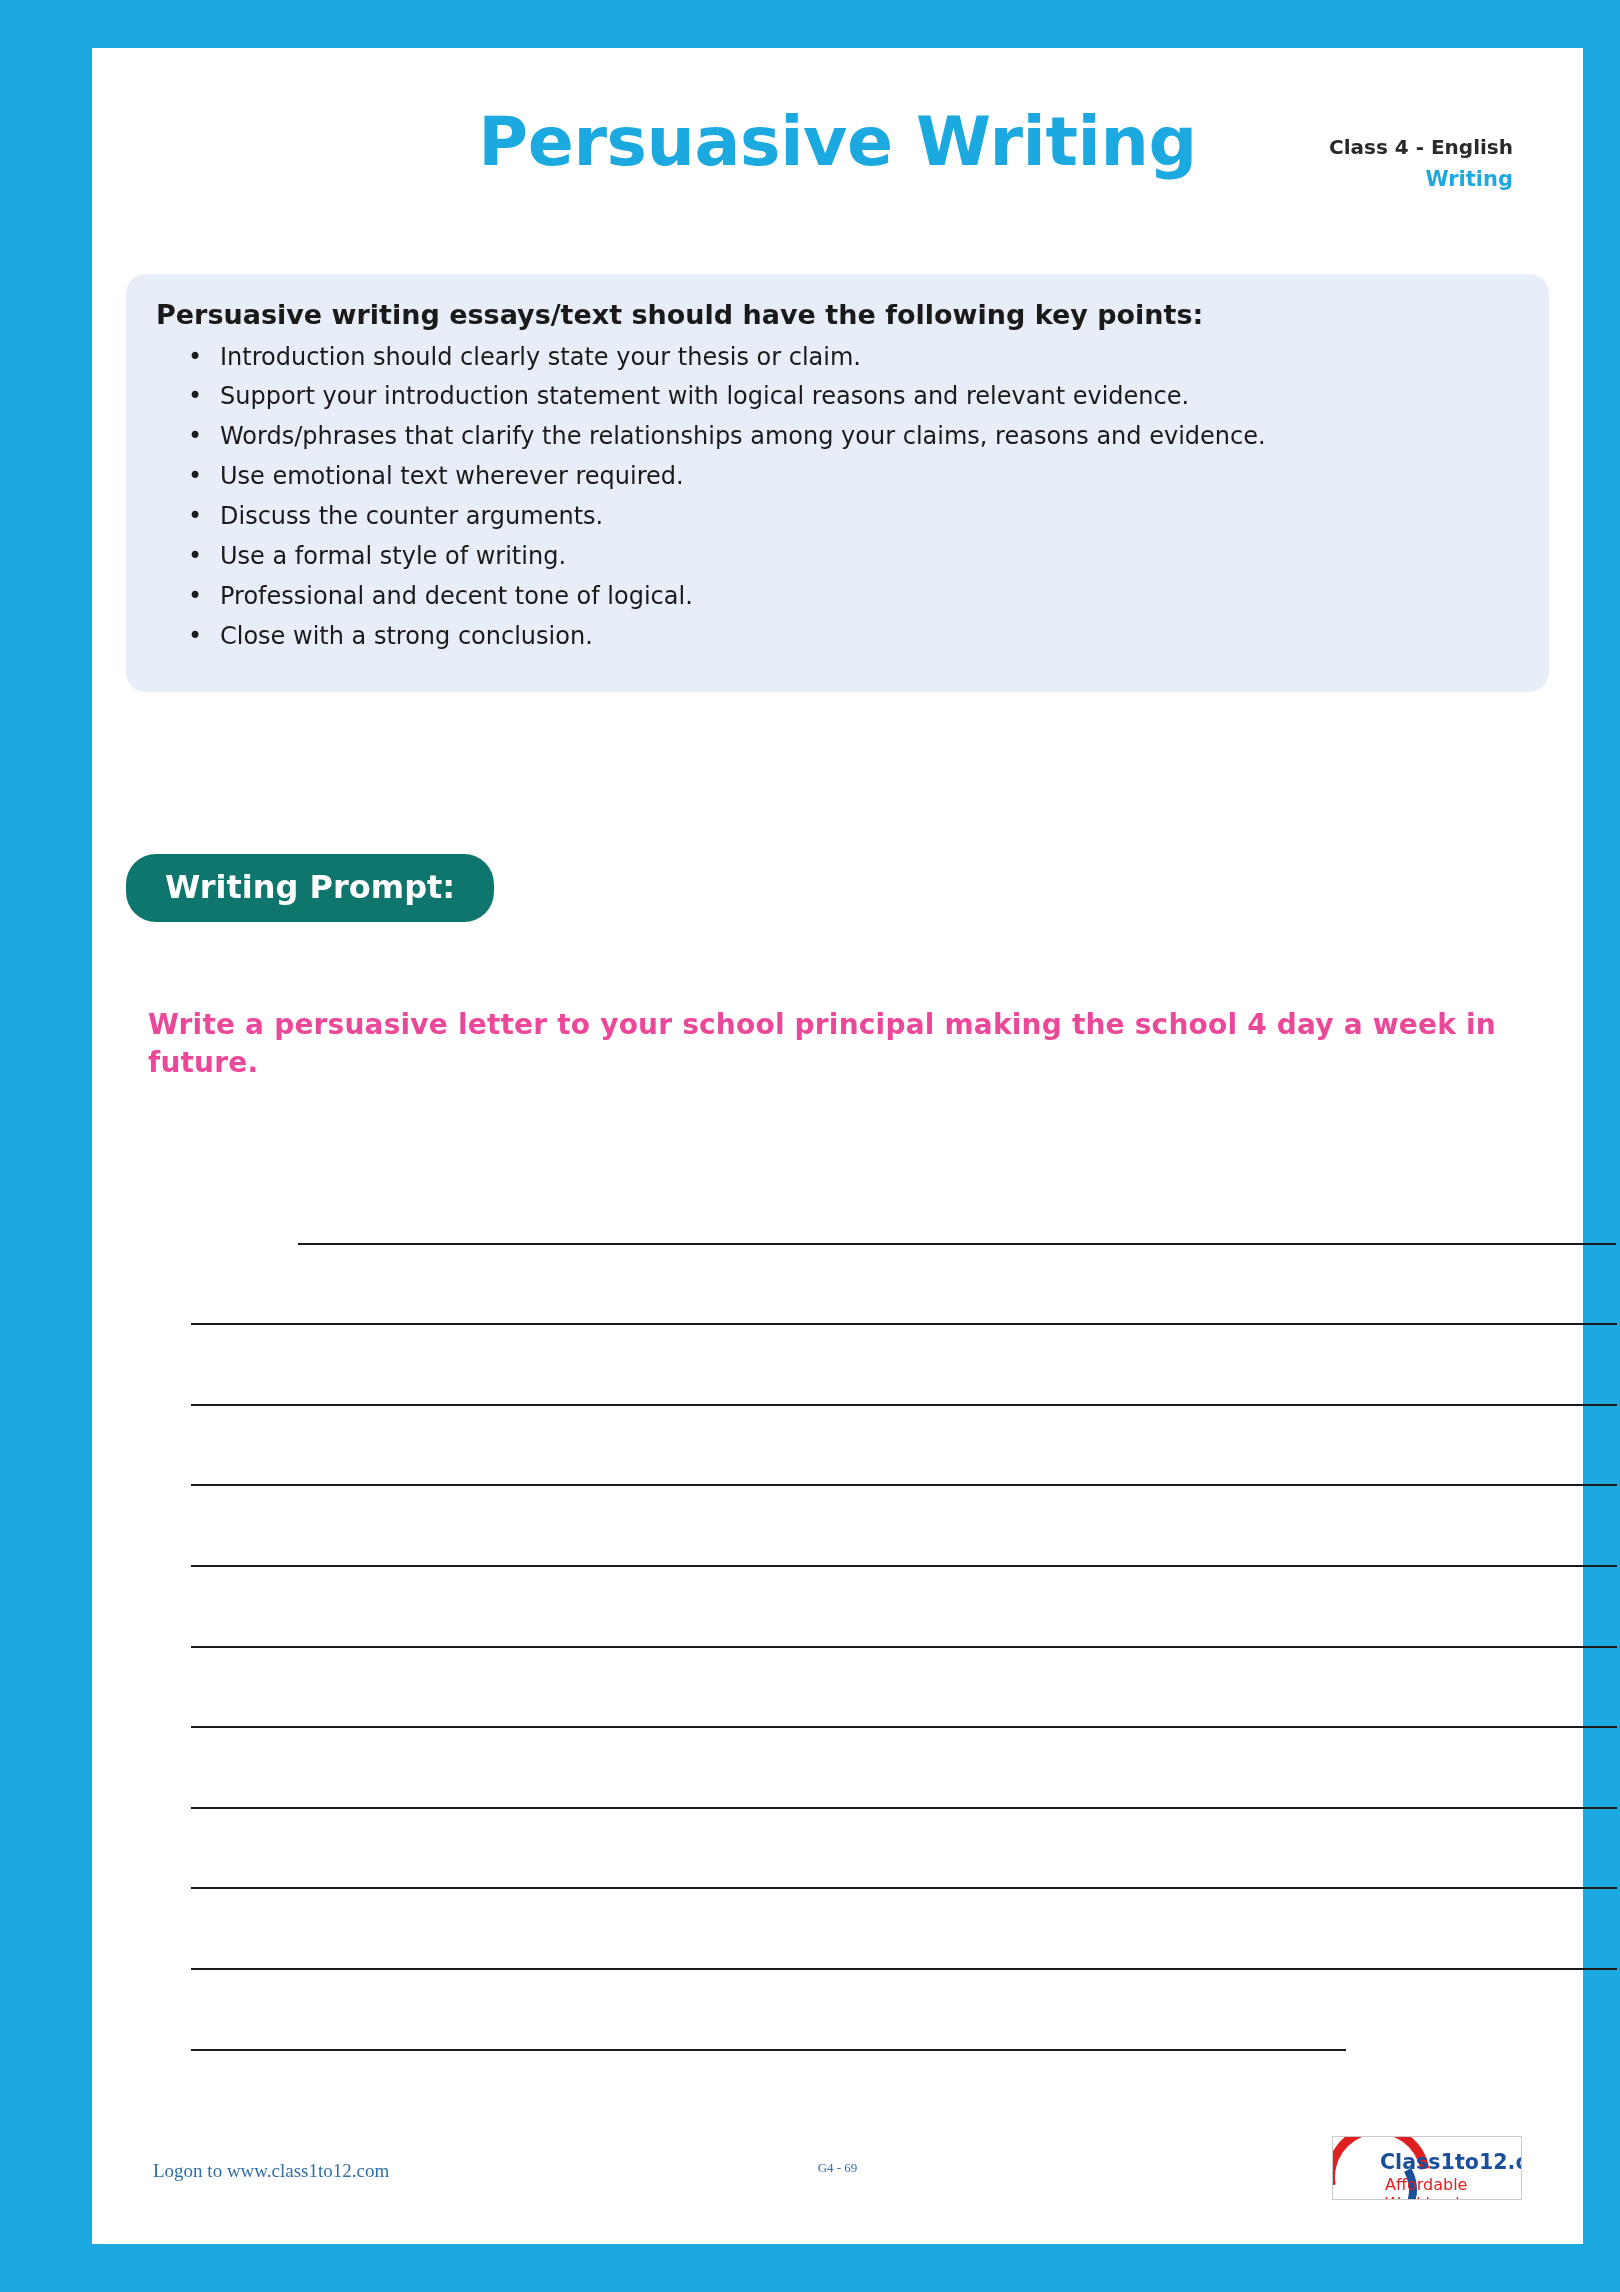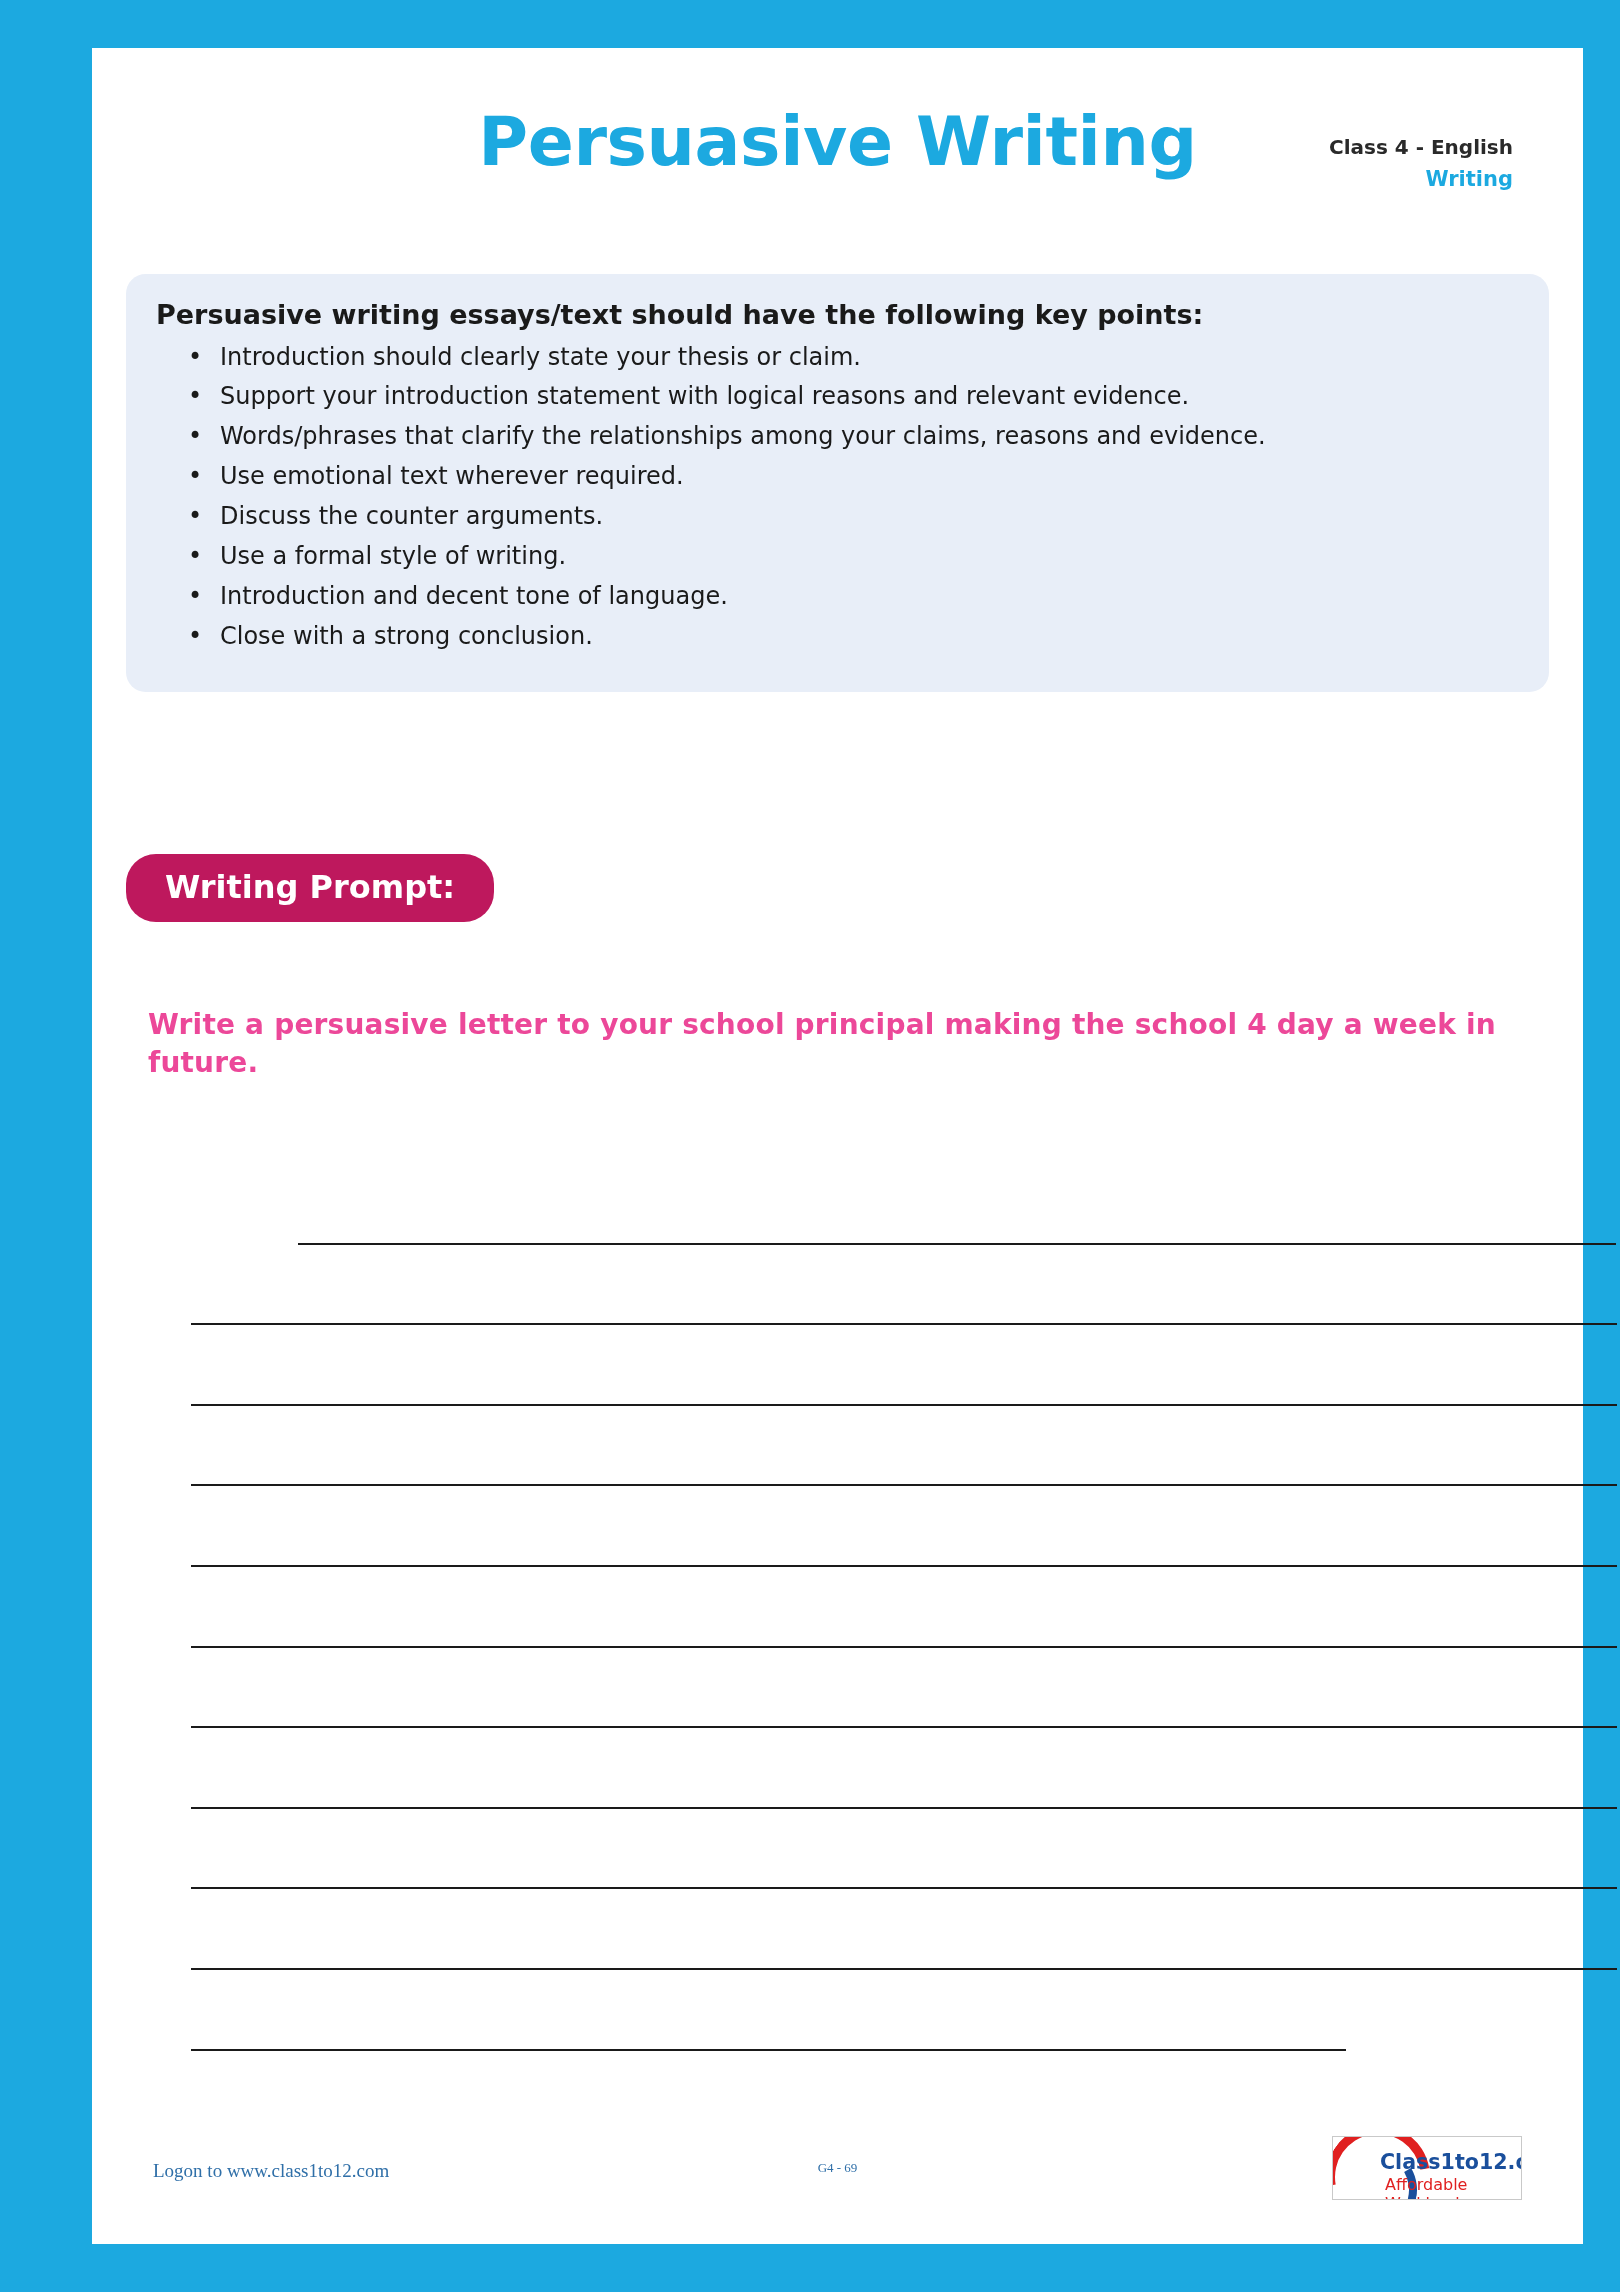--- a/index.html
+++ b/index.html
@@ -93,21 +93,21 @@
     left: 32px;
     top: 0;
     font-size: 24px;
     color: #1a1a1a;
   }
   
   .prompt-label {
     position: absolute;
     left: 34px;
     top: 806px;
-    background: #be185d;
+    background: #0f766e;
     color: #ffffff;
     font-size: 32px;
     font-weight: bold;
     border-radius: 30px;
     padding: 14.3px 39px 16px 39px;
     display: inline-block;
   }
   
   .prompt-text {
     position: absolute;
@@ -247,21 +247,21 @@
       <li>
         <span class="bullet">•</span>
         <span>Discuss the counter arguments.</span>
       </li>
       <li>
         <span class="bullet">•</span>
         <span>Use a formal style of writing.</span>
       </li>
       <li>
         <span class="bullet">•</span>
-        <span>Introduction and decent tone of language.</span>
+        <span>Professional and decent tone of logical.</span>
       </li>
       <li>
         <span class="bullet">•</span>
         <span>Close with a strong conclusion.</span>
       </li>
     </ul>
   </div>
 
   <div class="prompt-label">Writing Prompt:</div>
 

